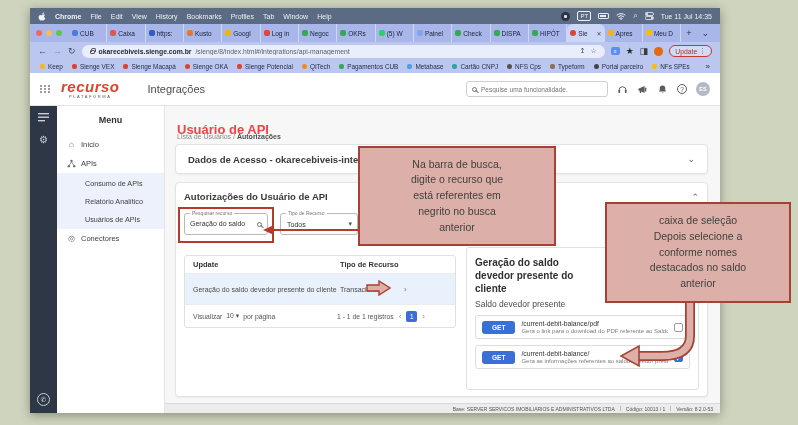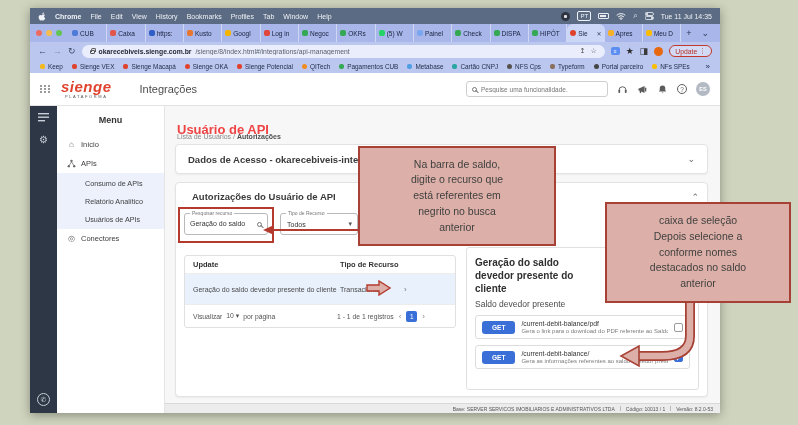--- a/index.html
+++ b/index.html
@@ -84,21 +84,21 @@
   
   .main { position:absolute; left:135px; right:0; top:0; bottom:0; background:#f7f7f8; }
   .pg-title { position:absolute; left:12px; top:16px; font-size:13px; font-weight:bold; color:#ef4444; }
   .crumbs { position:absolute; left:12px; top:27px; font-size:7px; color:#8a8a8a; }
   .crumbs b { color:#4e4e4e; }
   .card { background:#fff; border:1px solid #e3e3e3; border-radius:4px; box-shadow:0 1px 2px rgba(0,0,0,.05); }
   .card-access { position:absolute; left:10px; right:12px; top:38px; height:30px; display:flex; align-items:center; justify-content:space-between; padding:0 12px; }
   .card-access .t { font-size:9.5px; font-weight:bold; color:#3a3a3a; }
   .chev { font-size:9px; color:#666; }
   .card-auth { position:absolute; left:10px; right:12px; top:76px; bottom:16px; padding:8px; }
-  .auth-head { display:flex; justify-content:space-between; align-items:flex-end;margin-left:8px; }
+  .auth-head { display:flex; justify-content:space-between; align-items:flex-end; }
   .auth-head .t { font-size:9.5px; font-weight:bold; color:#3a3a3a; }
   .fieldset { position:absolute; height:22px; border:1px solid #b9b9b9; border-radius:3px; background:#fff; }
   .fieldset .lbl { position:absolute; top:-4px; left:5px; background:#fff; padding:0 2px; font-size:5px; color:#777; white-space:nowrap; }
   .fieldset input { position:absolute; left:5px; right:12px; top:6px; border:none; outline:none; font-size:7px; color:#333; background:transparent; width:auto; }
   .fs-search { left:8px; top:30px; width:84px; }
   .fs-search .mag { position:absolute; right:5px; top:8px; }
   .fs-type { left:104px; top:30px; width:78px; }
   .fs-type .val { position:absolute; left:6px; top:7px; font-size:7px; color:#333; }
   .fs-type .caret { position:absolute; right:5px; top:6px; font-size:7px; color:#555; }
 
@@ -339,21 +339,21 @@
           <i></i>
           <i></i>
           <i></i>
           <i></i>
           <i></i>
           <i></i>
           <i></i>
           <i></i>
         </span>
       <span class="logo">
-        <div class="word">sienge</div>
+        <div class="word">recurso</div>
         <div class="sub">PLATAFORMA</div>
       </span>
       <span class="product">Integrações</span>
       <span class="ah-right">
         <span class="hsearch">
           <span class="mag"></span>
           <input placeholder="Pesquise uma funcionalidade." style="">
         </span>
         <svg class="hicon" width="11" height="11" viewBox="0 0 16 16">
             <path d="M3 9a5 5 0 0 1 10 0" stroke="#5c5c5c" stroke-width="1.4" fill="none"></path>
@@ -497,21 +497,21 @@
         </div>
       </div>
     </div>
   </div>
 
   <div class="hl-rect"></div>
   <div class="conn-line"></div>
   <div class="conn-head"></div>
 
   <div class="note note1">
-    <div>Na barra de saldo,</div>
+    <div>Na barra de busca,</div>
     <div>digite o recurso que</div>
     <div>está referentes em</div>
     <div>negrito no busca</div>
     <div>anterior</div>
   </div>
 
   <div class="note note2">
     <div>caixa de seleção</div>
     <div>Depois selecione a</div>
     <div>conforme nomes</div>

